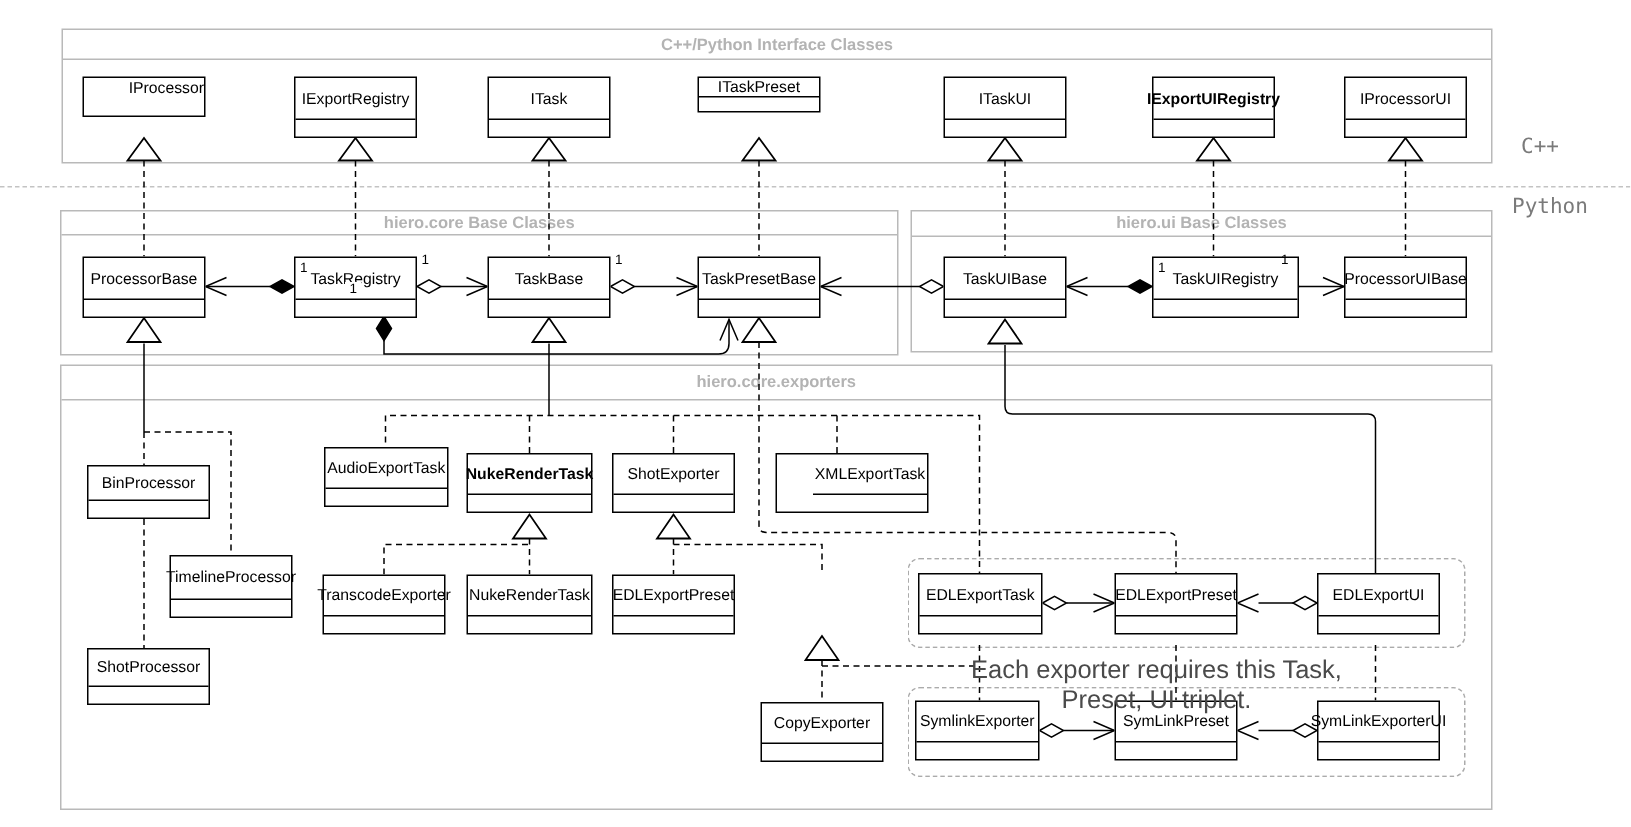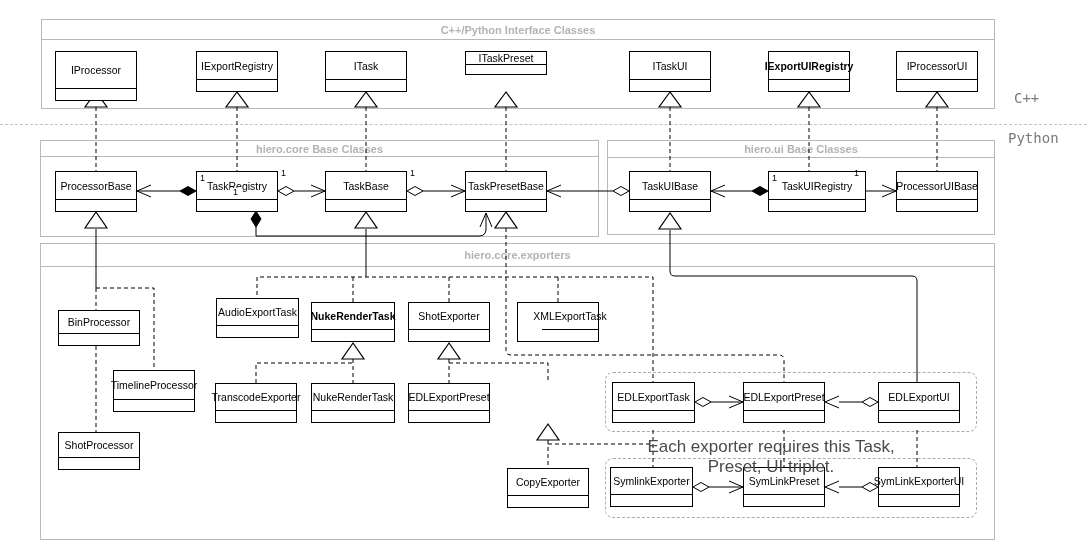--- a/index.html
+++ b/index.html
@@ -142,21 +142,21 @@
       <polygon points="96,212 85,228 107,228"></polygon>
       <polygon points="366,212 355,228 377,228"></polygon>
       <polygon points="506,212 495,228 517,228"></polygon>
       <polygon points="670,213 659,229 681,229"></polygon>
       <polygon points="353,343 342,359 364,359"></polygon>
       <polygon points="449,343 438,359 460,359"></polygon>
       <polygon points="548,424 537,440 559,440"></polygon>
     </g>
   </svg>
 
-  <div class="uml-box" style="left:55px;top:51px;width:82px;height:50px;">
+  <div class="uml-box" style="left:55px;top:51px;width:82px;height:27px;align-items:flex-end;">
     <div class="uml-title">IProcessor</div>
       <div class="uml-body"></div>
   </div>
   <div class="uml-box" style="left:196px;top:51px;width:82px;height:41px;">
     <div class="uml-title">IExportRegistry</div>
       <div class="uml-body"></div>
   </div>
   <div class="uml-box" style="left:325px;top:51px;width:82px;height:41px;">
     <div class="uml-title">ITask</div>
       <div class="uml-body"></div>
@@ -224,21 +224,21 @@
       <div class="uml-body"></div>
   </div>
   <div class="uml-box" style="left:311px;top:302px;width:84px;height:40px;">
     <div class="uml-title bold">NukeRenderTask</div>
       <div class="uml-body"></div>
   </div>
   <div class="uml-box" style="left:408px;top:302px;width:82px;height:40px;">
     <div class="uml-title">ShotExporter</div>
       <div class="uml-body"></div>
   </div>
-  <div class="uml-box" style="left:517px;top:302px;width:82px;height:40px;padding-left:24px;">
+  <div class="uml-box" style="left:517px;top:302px;width:102px;height:40px;padding-left:24px;">
     <div class="uml-title">XMLExportTask</div>
       <div class="uml-body"></div>
   </div>
   <div class="uml-box" style="left:215px;top:383px;width:82px;height:40px;">
     <div class="uml-title">TranscodeExporter</div>
       <div class="uml-body"></div>
   </div>
   <div class="uml-box" style="left:311px;top:383px;width:84px;height:40px;">
     <div class="uml-title">NukeRenderTask</div>
       <div class="uml-body"></div>

